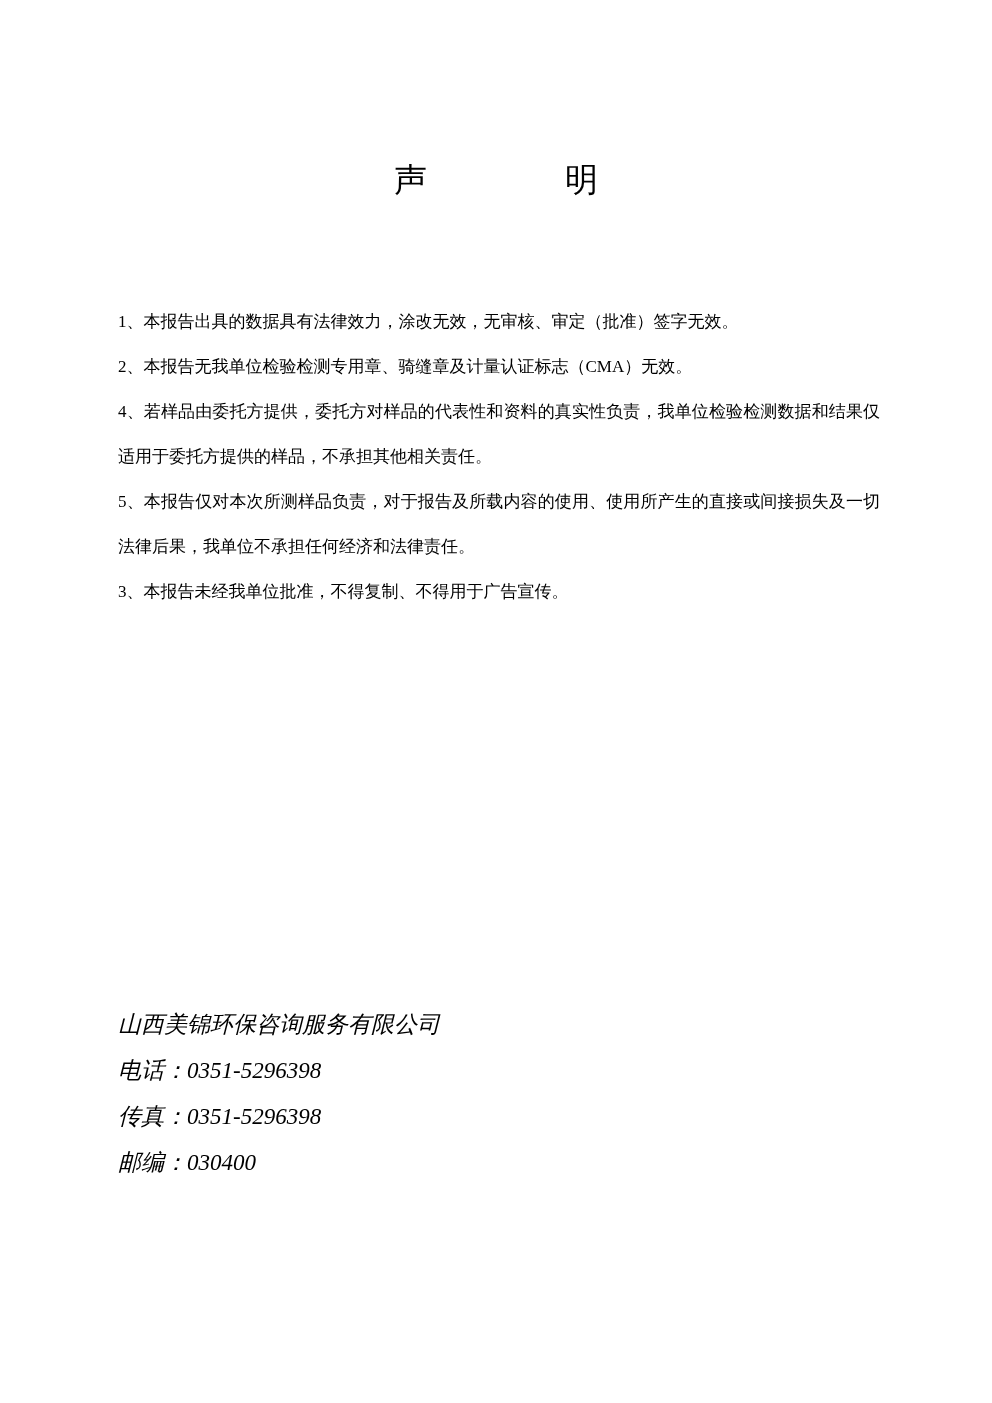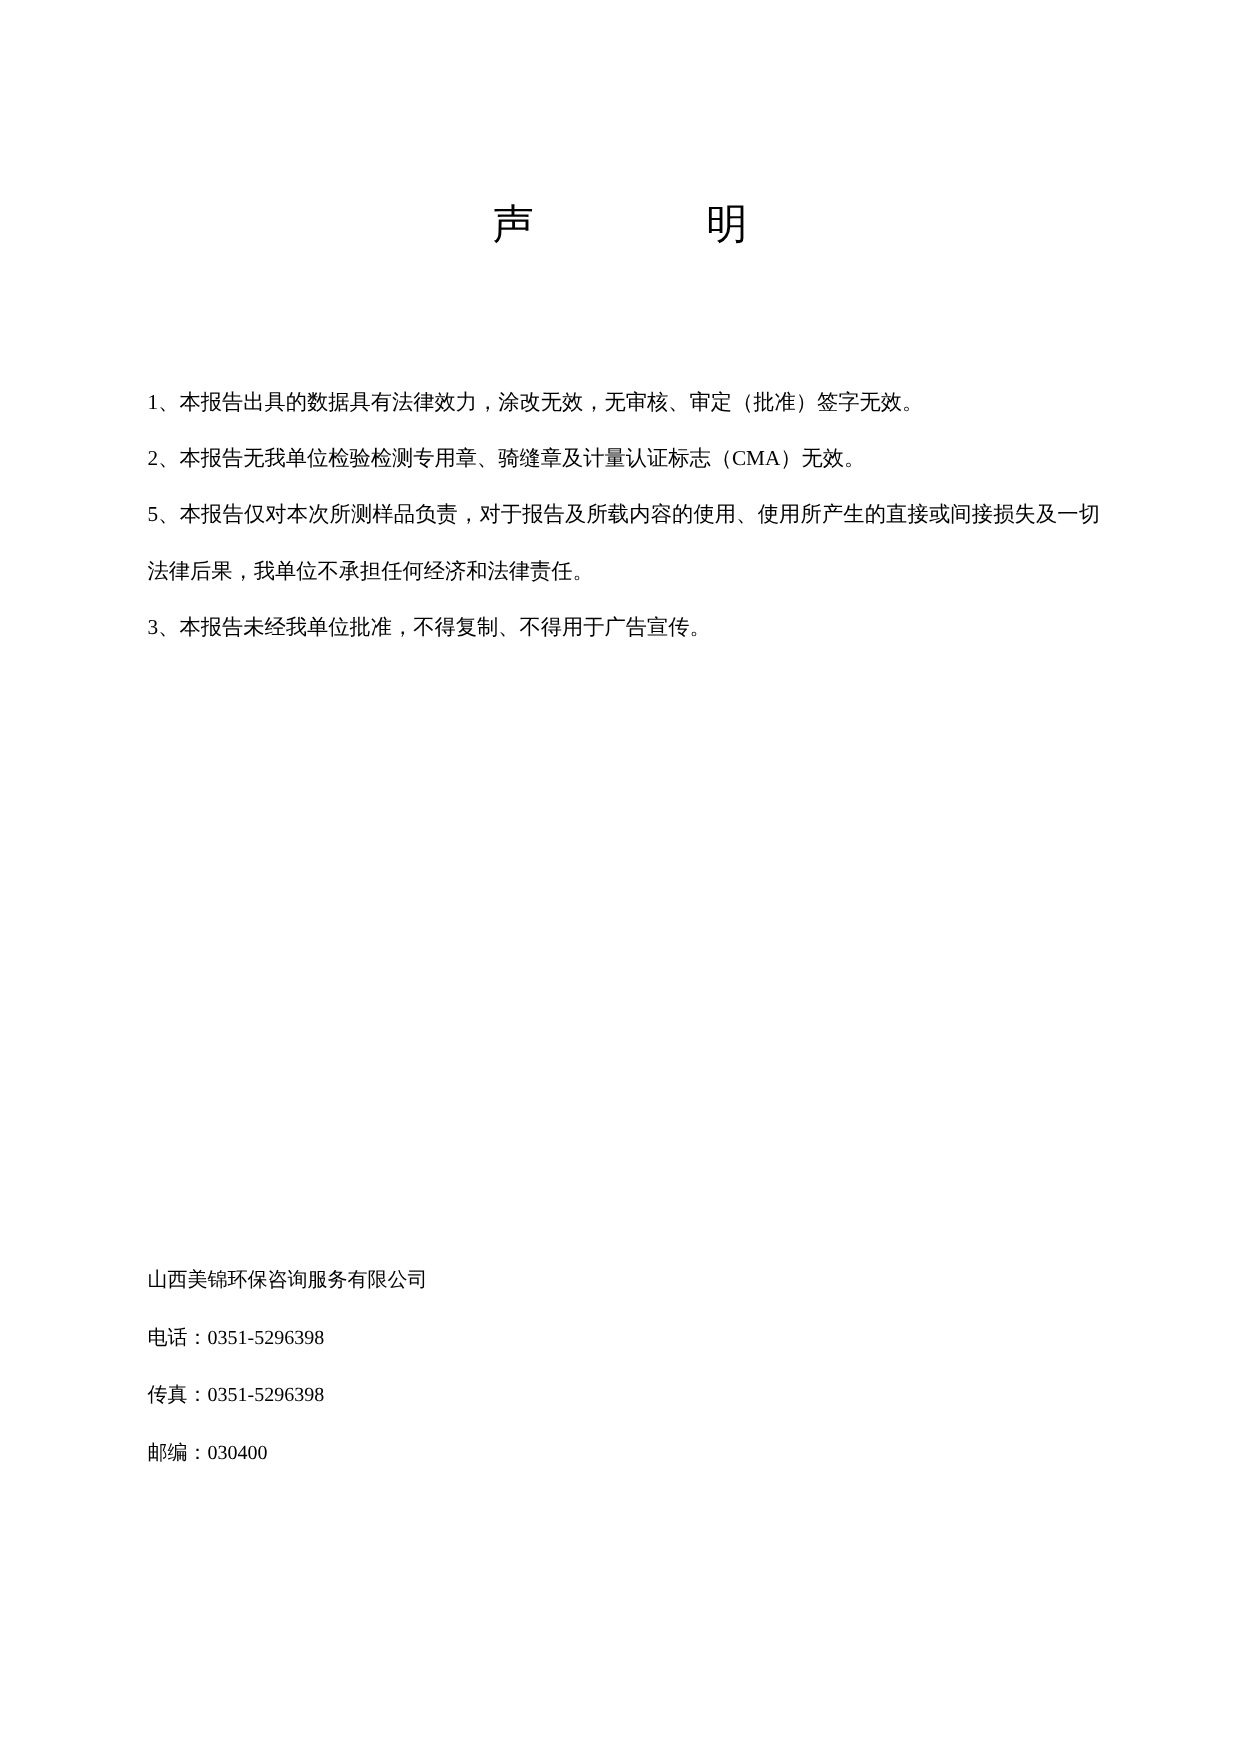--- a/index.html
+++ b/index.html
@@ -41,41 +41,43 @@
   }
   .statements p {
     margin: 0;
     padding: 0;
   }
   .contact {
     position: absolute;
     top: 1002px;
     left: 118px;
     width: 762px;
-    font-size: 16px;
+    font-size: 23px;
     line-height: 46px;
+    font-style: italic;
   }
   .contact p {
     margin: 0;
     padding: 0;
   }
 </style>
 </head>
 <body>
 
 <div class="page">
 
   <h1 class="doc-title">
     <span>声</span>
     <span>明</span>
   </h1>
 
   <div class="statements">
     <p>1、本报告出具的数据具有法律效力，涂改无效，无审核、审定（批准）签字无效。</p>
     <p>2、本报告无我单位检验检测专用章、骑缝章及计量认证标志（CMA）无效。</p>
+    <p>4、若样品由委托方提供，委托方对样品的代表性和资料的真实性负责，我单位检验检测数据和结果仅适用于委托方提供的样品，不承担其他相关责任。</p>
     <p>5、本报告仅对本次所测样品负责，对于报告及所载内容的使用、使用所产生的直接或间接损失及一切法律后果，我单位不承担任何经济和法律责任。</p>
     <p>3、本报告未经我单位批准，不得复制、不得用于广告宣传。</p>
   </div>
 
   <div class="contact">
     <p>山西美锦环保咨询服务有限公司</p>
     <p>
       <span>电话：</span><span>0351-5296398</span>
     </p>
     <p>

